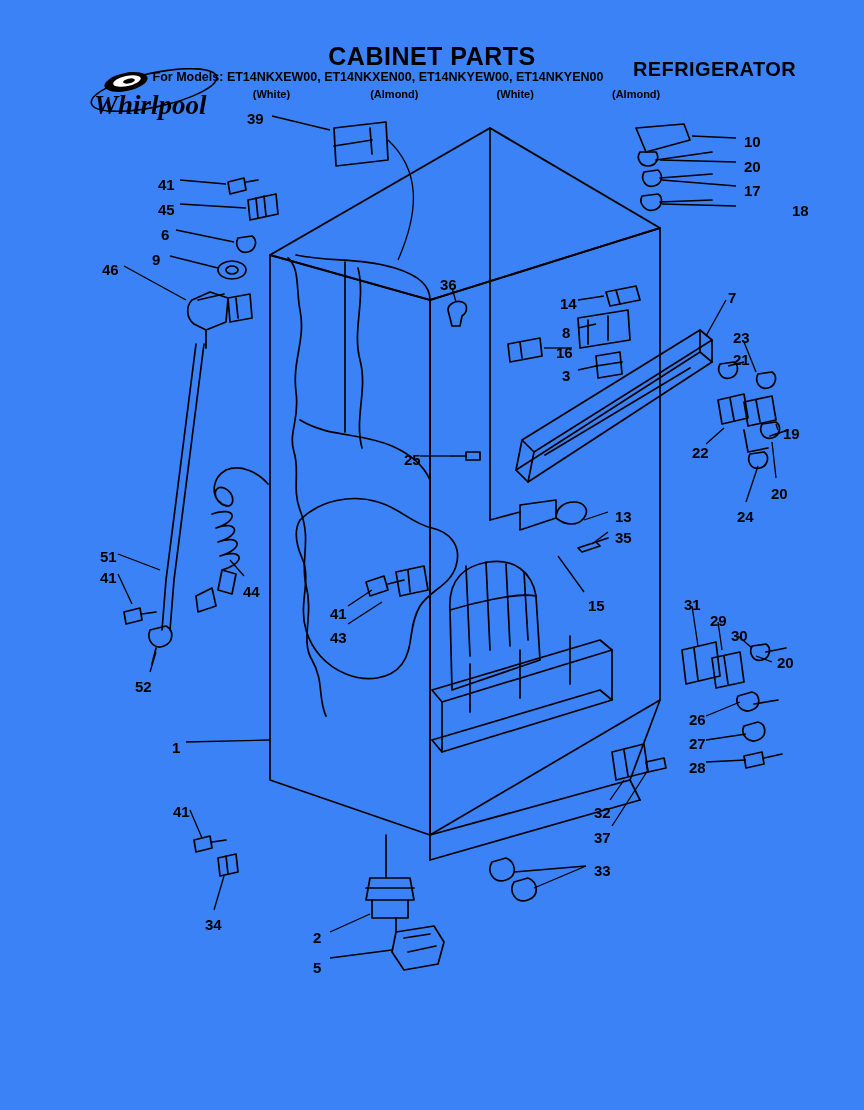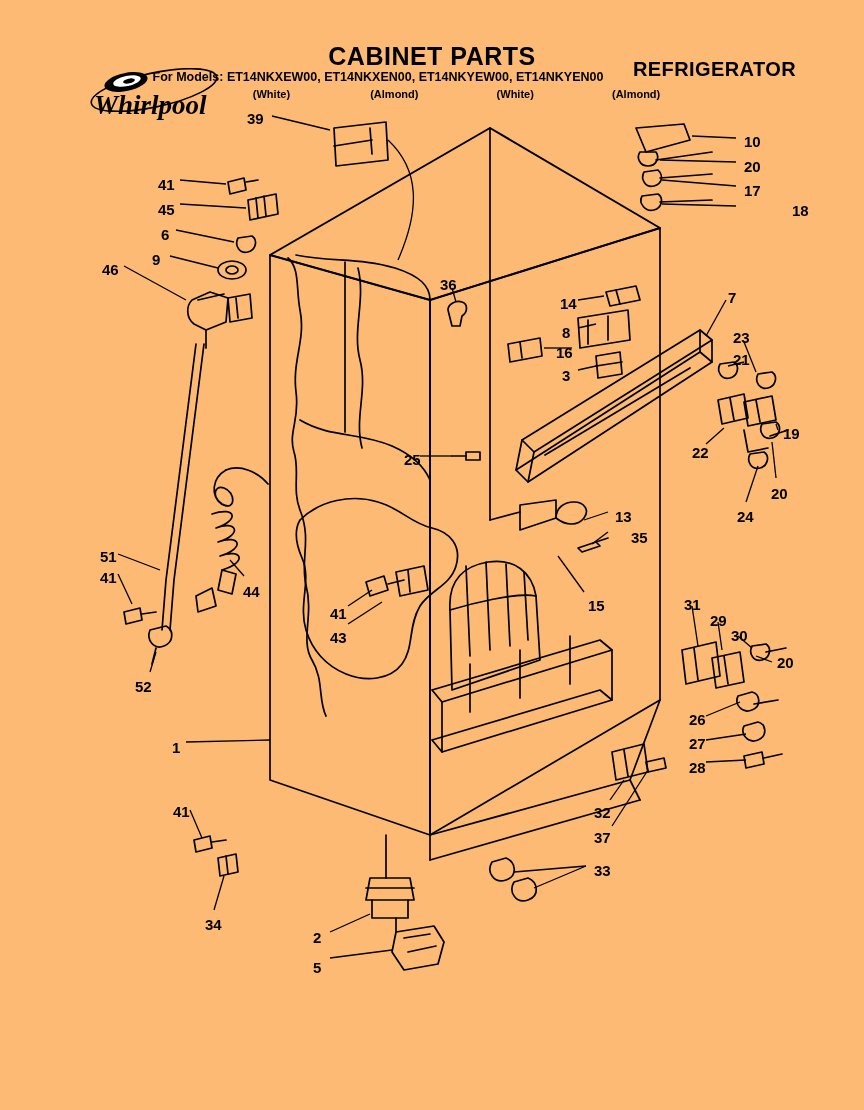--- a/index.html
+++ b/index.html
@@ -4,21 +4,21 @@
 <style>
   html, body {
     margin: 0;
     padding: 0;
     background: #ffffff;
   }
   #page {
     position: relative;
     width: 864px;
     height: 1110px;
-    background: #fdba74;
+    background: #3b82f6;
     font-family: "Liberation Sans", sans-serif;
     color: #000000;
     overflow: hidden;
   }
   
   #title {
     position: absolute;
     left: 0;
     top: 42px;
     width: 864px;
@@ -359,21 +359,21 @@
   <div class="callout" style="left:733px;top:352px;">21</div>
   <div class="callout" style="left:562px;top:325px;">8</div>
   <div class="callout" style="left:556px;top:345px;">16</div>
   <div class="callout" style="left:562px;top:368px;">3</div>
   <div class="callout" style="left:783px;top:426px;">19</div>
   <div class="callout" style="left:692px;top:445px;">22</div>
   <div class="callout" style="left:737px;top:509px;">24</div>
   <div class="callout" style="left:771px;top:486px;">20</div>
   <div class="callout" style="left:404px;top:452px;">25</div>
   <div class="callout" style="left:615px;top:509px;">13</div>
-  <div class="callout" style="left:631px;top:530px;">35</div>
+  <div class="callout" style="left:615px;top:530px;">35</div>
   <div class="callout" style="left:588px;top:598px;">15</div>
   <div class="callout" style="left:100px;top:549px;">51</div>
   <div class="callout" style="left:100px;top:570px;">41</div>
   <div class="callout" style="left:243px;top:584px;">44</div>
   <div class="callout" style="left:135px;top:679px;">52</div>
   <div class="callout" style="left:330px;top:606px;">41</div>
   <div class="callout" style="left:330px;top:630px;">43</div>
   <div class="callout" style="left:684px;top:597px;">31</div>
   <div class="callout" style="left:710px;top:613px;">29</div>
   <div class="callout" style="left:731px;top:628px;">30</div>

